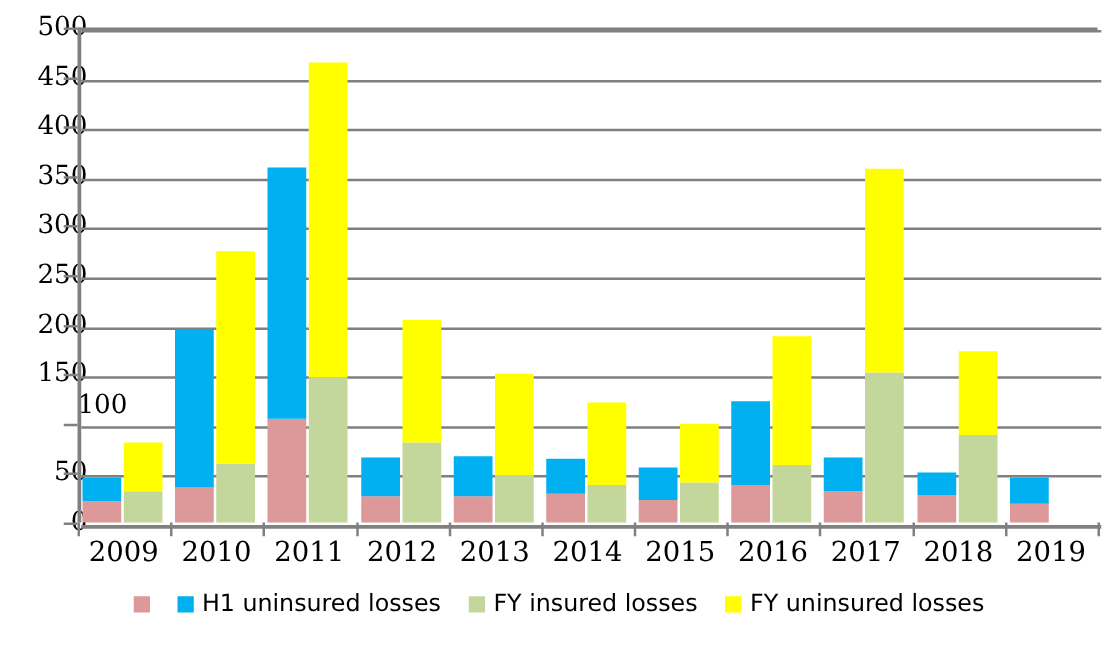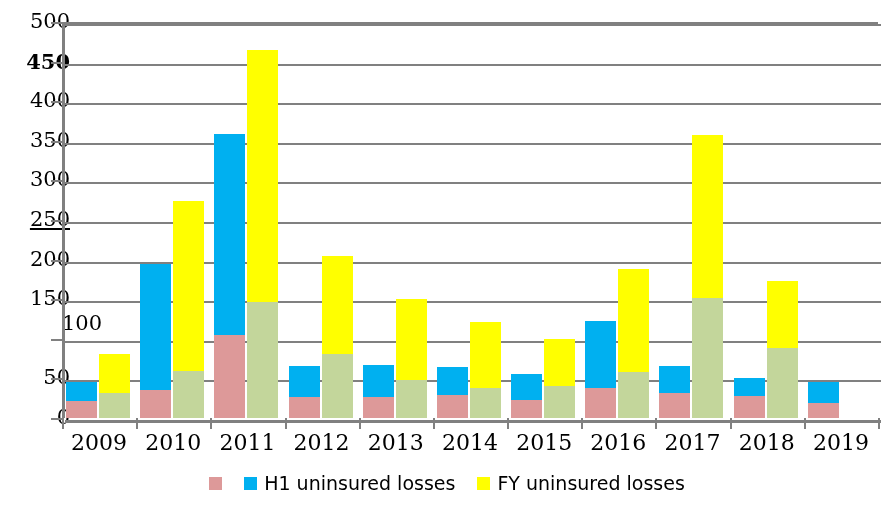--- a/index.html
+++ b/index.html
@@ -136,25 +136,25 @@
 <body>
 
 <div id="chart-root">
 
   <div id="y-axis-labels">
       <div class="ytick-label" style="top: 407px;">0</div>
       <div class="ytick-label" style="top: 367.4px;">50</div>
       <div class="ytick-label" style="top: 313px; margin-left: 32px;">100</div>
       <div class="ytick-label" style="top: 288.2px; text-align: right;">150</div>
       <div class="ytick-label" style="top: 248.6px;">200</div>
-      <div class="ytick-label" style="top: 209px; text-decoration: underline;">250</div>
+      <div class="ytick-label" style="top: 209px;">250</div>
       <div class="ytick-label" style="top: 169.4px;">300</div>
       <div class="ytick-label" style="top: 129.8px;">350</div>
       <div class="ytick-label" style="top: 90.2px;">400</div>
-      <div class="ytick-label" style="top: 50.6px; font-weight: bold;">450</div>
+      <div class="ytick-label" style="top: 50.6px;">450</div>
       <div class="ytick-label" style="top: 11px;">500</div>
     </div>
   <div id="ytick-marks">
       <div class="ytick-mark" style="top: 418px;"></div>
       <div class="ytick-mark" style="top: 378.4px;"></div>
       <div class="ytick-mark" style="top: 338.8px;"></div>
       <div class="ytick-mark" style="top: 299.2px;"></div>
       <div class="ytick-mark" style="top: 259.6px;"></div>
       <div class="ytick-mark" style="top: 220px;"></div>
       <div class="ytick-mark" style="top: 180.4px;"></div>
@@ -317,18 +317,22 @@
 
   <div id="legend">
       <div class="legend-item">
         <span class="legend-swatch" style="background: rgb(221, 153, 153);"></span>
       </div>
       <div class="legend-item">
         <span class="legend-swatch" style="background: rgb(0, 176, 240);"></span>
         <span class="legend-label">H1 uninsured losses</span>
       </div>
       <div class="legend-item">
+        <span class="legend-swatch" style="background: rgb(195, 214, 155);"></span>
+        <span class="legend-label">FY insured losses</span>
+      </div>
+      <div class="legend-item">
         <span class="legend-swatch" style="background: rgb(255, 255, 0);"></span>
         <span class="legend-label">FY uninsured losses</span>
       </div>
     </div>
 
 </div>
 
 </body></html>

